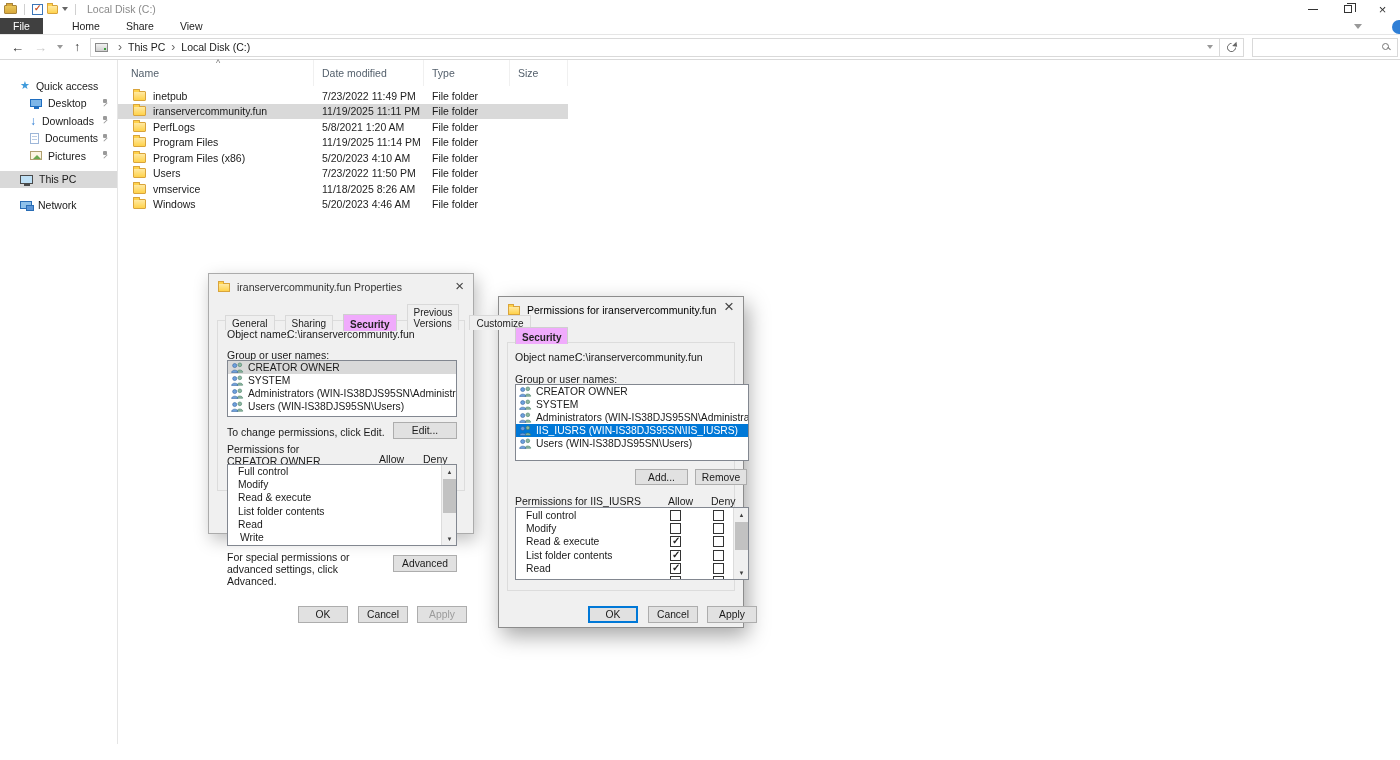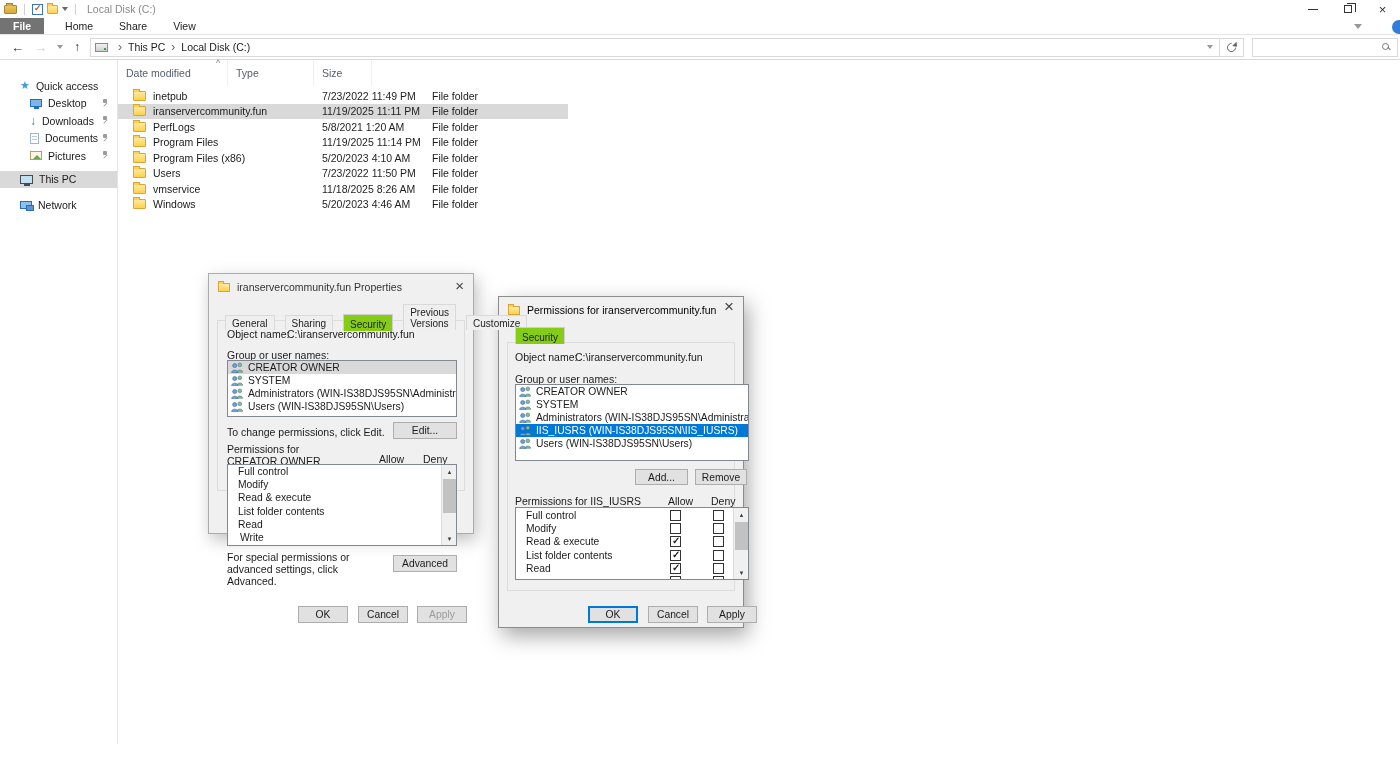--- a/index.html
+++ b/index.html
@@ -20,21 +20,21 @@
   .win-title { color:#8a8a8a; margin-left:4px; font-size:10.5px; }
   .caption { position:absolute; right:0; top:0; display:flex; height:18px; }
   .cap { width:35px; display:flex; align-items:center; justify-content:center; color:#333; }
   .cap-min i { display:block; width:10px; height:1px; background:#333; }
   .cap-restore i { display:block; width:8px; height:8px; border:1px solid #333; position:relative; background:#fff; }
   .cap-restore i::before { content:''; position:absolute; left:2px; top:-3px; width:8px; height:8px; border:1px solid #333; border-bottom:none; border-left:none; }
   .cap-close { font-size:13px; }
 
   .ribbon { height:17px; display:flex; align-items:stretch; border-bottom:1px solid #e6e6e6; position:relative; background:#fff; }
   .rtab { font-size:10.5px; padding:2px 13px 0; color:#222; }
-  .rtab.file { background:#737373; color:#fff; font-weight:bold; margin-right:8px; }
+  .rtab.file { background:#404040; color:#fff; font-weight:normal; margin-right:16px; }
   .ribbon-right { position:absolute; right:0; top:0; height:17px; display:flex; align-items:center; }
   .rib-chev { width:0;height:0;border-left:4px solid transparent;border-right:4px solid transparent;border-top:5px solid #999; margin-right:30px; }
   .help-circle { width:14px; height:14px; border-radius:50%; background:#2f7fd6; margin-right:-6px; }
 
   .addressbar { height:25px; display:flex; align-items:center; padding:0 2px 0 6px; background:#fff; border-bottom:1px solid #d9d9d9; }
   .nav-arrow { font-size:13px; margin:0 5px; color:#2b2b2b; }
   .nav-arrow.disabled { color:#c9c9c9; }
   .nav-chev { width:0;height:0;border-left:3px solid transparent;border-right:3px solid transparent;border-top:4px solid #999; margin:0 5px; }
   .up-arrow { font-size:12px; margin:0 6px; color:#2b2b2b; }
   .crumb-box { flex:1; height:19px; border:1px solid #d9d9d9; display:flex; align-items:center; padding:0 4px; margin-left:4px; background:#fff; }
@@ -102,21 +102,21 @@
   .vi-large { width:10px; height:8px; border:1px solid #8a8a8a; background:linear-gradient(90deg,#c7dff2 0 4px, transparent 4px 5px, #c7dff2 5px); }
 
   
   .dialog { position:absolute; background:#f0f0f0; font-size:10.5px; }
   .dlg-title { height:26px; display:flex; align-items:center; padding:0 9px; gap:7px; }
   .dlg-close { position:absolute; top:5px; right:9px; font-size:15px; color:#444; line-height:14px; }
   .dlg-folder { width:12px; height:9px; background:linear-gradient(#ffe9a2,#ffd24a); border:1px solid #d9a43b; position:relative; flex:none; }
   .dlg-folder::before { content:''; position:absolute; left:-1px; top:-3px; width:4px; height:2px; background:#ffd24a; border:1px solid #d9a43b; border-bottom:none; }
   .tabstrip { position:absolute; left:8px; display:flex; z-index:3; font-size:10px; align-items:flex-end; }
   .tab { padding:2px 6px 1px; border:1px solid #d9d9d9; border-bottom:none; background:#efefef; margin-right:2px; color:#222;margin-left:8px; }
-  .tab.active { background:#84cc16; padding-top:4px; position:relative; top:1px; border-color:#cfcfcf; }
+  .tab.active { background:#f0abfc; padding-top:4px; position:relative; top:1px; border-color:#cfcfcf;font-weight:bold; }
   .tab-panel { position:absolute; left:8px; right:8px; border:1px solid #dcdcdc; background:#f0f0f0; }
   .listbox { position:absolute; background:#fff; border:1px solid #828790; overflow:hidden; }
   .lb-row { height:13px; display:flex; align-items:center; padding-left:3px; gap:4px; white-space:nowrap; font-size:10.3px; }
   .lb-row.softsel { background:#d9d9d9; }
   .lb-row.selected { background:#0078d7; color:#fff; }
   .btn { position:absolute; height:17px; background:#e1e1e1; border:1px solid #adadad; font-size:10.3px; color:#1a1a1a; display:flex; align-items:center; justify-content:center; }
   .btn.disabled { color:#9b9b9b; }
   .btn.focused { border:1px solid #0078d7; box-shadow:inset 0 0 0 1px #0078d7; }
   .dlabel { position:absolute; color:#1a1a1a; }
   .scrollbar { position:absolute; top:0; right:0; bottom:0; width:15px; background:#f0f0f0; border-left:1px solid #dcdcdc; }
@@ -222,20 +222,21 @@
       <div class="gap8"></div>
       <div class="side-item root">
         <span class="net-ico"></span>
         <span class="lbl">Network</span>
       </div>
     </div>
 
     <div class="content">
       <div class="col-headers">
         <span class="sort-caret">^</span>
+        <span class="ch name">Name</span>
         <span class="ch date">Date modified</span>
         <span class="ch type">Type</span>
         <span class="ch size">Size</span>
       </div>
       <div class="frows">
         <div class="frow">
           <span class="cell name">
               <span class="fold"></span>
               <span>inetpub</span>
             </span>

